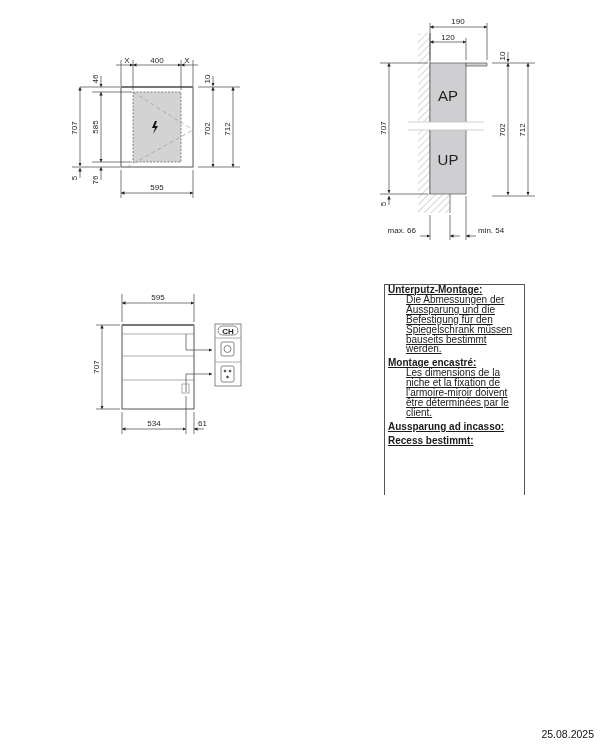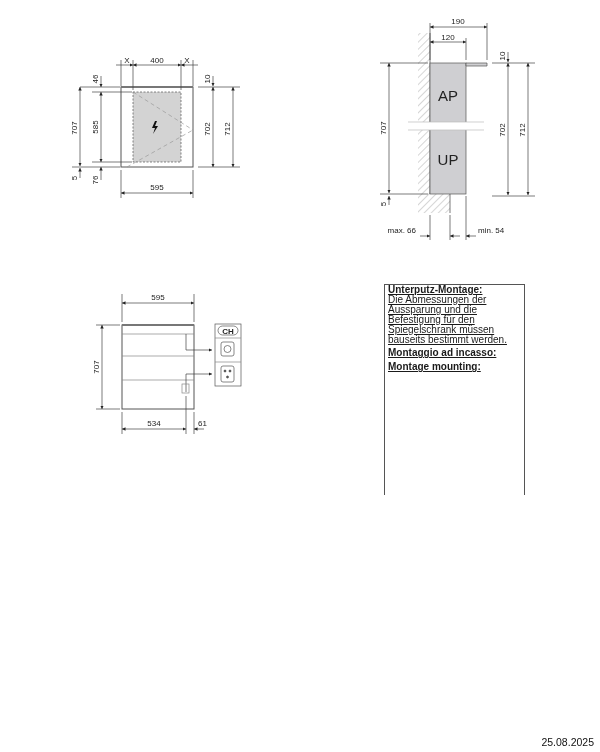--- a/index.html
+++ b/index.html
@@ -3,22 +3,22 @@
 <meta charset="utf-8">
 <style>
   html, body { margin:0; padding:0; background:#ffffff; }
   body { width:600px; height:752px; position:relative; overflow:hidden; font-family:"Liberation Sans", sans-serif; color:#1a1a1a; }
   svg { position:absolute; left:0; top:0; }
   .dim { font-family:"Liberation Sans", sans-serif; font-size:8px; fill:#222; }
   .big { font-family:"Liberation Sans", sans-serif; font-size:15px; fill:#222; }
   .notes { position:absolute; left:384px; top:284px; width:141px; height:211px; border-left:1px solid #555; border-right:1px solid #555; border-top:1px solid #555; padding:0 3px; box-sizing:border-box; font-size:10px; line-height:9.9px;text-decoration:underline; }
   .note-block { margin-bottom:4px; }
   .note-title { font-weight:bold; display:block; }
-  .note-body { display:block; }
-  .date { position:absolute; right:6px; bottom:4px; font-size:10.5px; color:#111; }
+  .note-body { display:block;margin-left:18px; }
+  .date { position:absolute; right:6px; bottom:12px; font-size:10.5px; color:#111; }
 </style>
 </head>
 <body>
 
 <svg width="600" height="752" viewBox="0 0 600 752">
   <defs>
     <marker id="arr" viewBox="0 0 10 10" refX="10" refY="5" markerWidth="5" markerHeight="5" orient="auto-start-reverse">
         <path d="M0,0 L10,5 L0,10 z" fill="#222"></path>
       </marker>
     <pattern id="hatch" width="5" height="5" patternUnits="userSpaceOnUse" patternTransform="rotate(45)">
@@ -169,20 +169,24 @@
     <text class="dim" x="228" y="333.5" text-anchor="middle" font-weight="bold">CH</text>
   </g>
 </svg>
 
 <div class="notes">
   <div class="note-block">
     <span class="note-title">Unterputz-Montage:</span>
     <span class="note-body">Die Abmessungen der Aussparung und die Befestigung für den Spiegelschrank müssen bauseits bestimmt werden.</span>
   </div>
   <div class="note-block">
-    <span class="note-title">Montaggio ad incasso:</span>
+    <span class="note-title">Montage encastré:</span>
+    <span class="note-body">Les dimensions de la niche et la fixation de l'armoire-miroir doivent être déterminées par le client.</span>
   </div>
   <div class="note-block">
-    <span class="note-title">Montage mounting:</span>
+    <span class="note-title">Aussparung ad incasso:</span>
+  </div>
+  <div class="note-block">
+    <span class="note-title">Recess bestimmt:</span>
   </div>
 </div>
 
 <div class="date">25.08.2025</div>
 
 </body></html>

